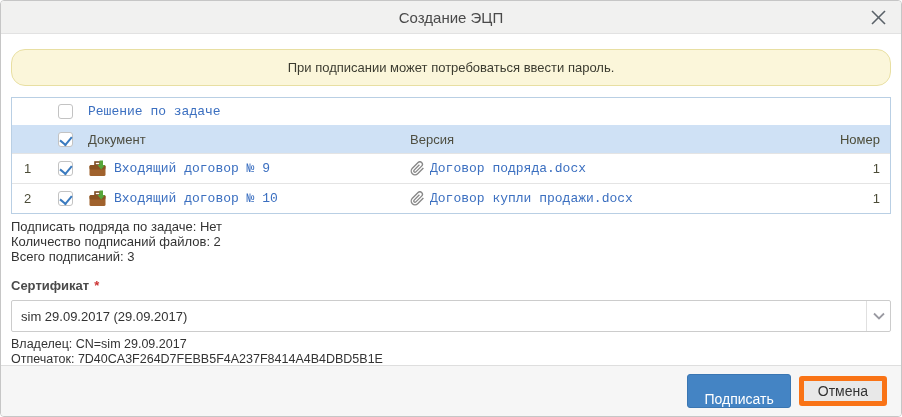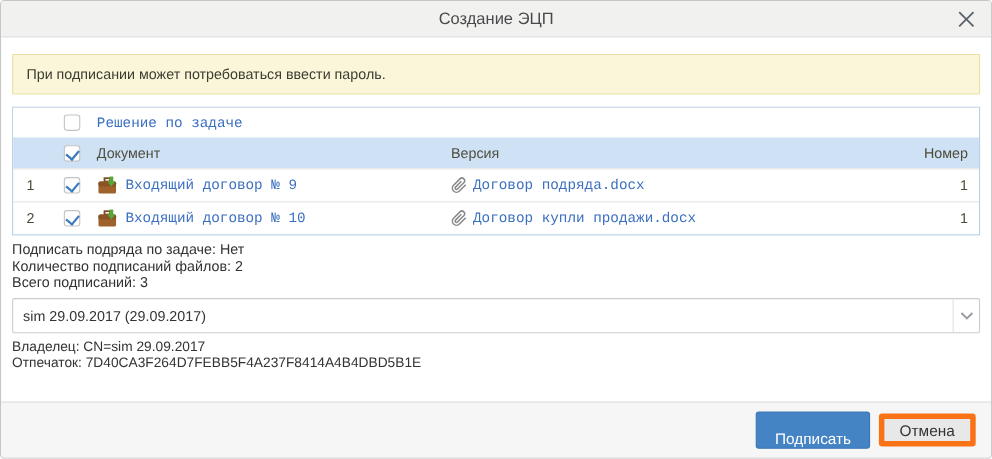--- a/index.html
+++ b/index.html
@@ -32,23 +32,24 @@
     cursor:pointer;
   }
 
   .dlg-body { padding:0 10px; }
 
   
   .warning {
     margin-top:15px;
     background:#fbf6da;
     border:1px solid #e8dfa2;
-    border-radius:1px;
+    border-radius:14px;
     padding:10px 12px;
     color:#3c3c30;
+    text-align:center;
   }
 
   
   .doc-table {
     margin-top:11px;
     border:1px solid #b9cfe4;
     background:#fff;
   }
   .t-row { display:flex; align-items:center; }
   .task-row { height:27px; background:#fff; }
@@ -228,20 +229,23 @@
       </div>
 
     </div>
 
     <div class="summary">
       <div>Подписать подряда по задаче: Нет</div>
       <div>Количество подписаний файлов: 2</div>
       <div>Всего подписаний: 3</div>
     </div>
 
+    <div class="cert-label">
+      <span>Сертификат</span><span class="required-star">*</span>
+    </div>
 
     <div class="select">
       <span class="select-value">sim 29.09.2017 (29.09.2017)</span>
       <span class="select-arrow">
         <svg width="12" height="8" viewBox="0 0 12 8" fill="none" stroke="#9a9aa2" stroke-width="1.8">
           <polyline points="1,1.5 6,6.5 11,1.5"></polyline>
         </svg>
       </span>
     </div>
 

